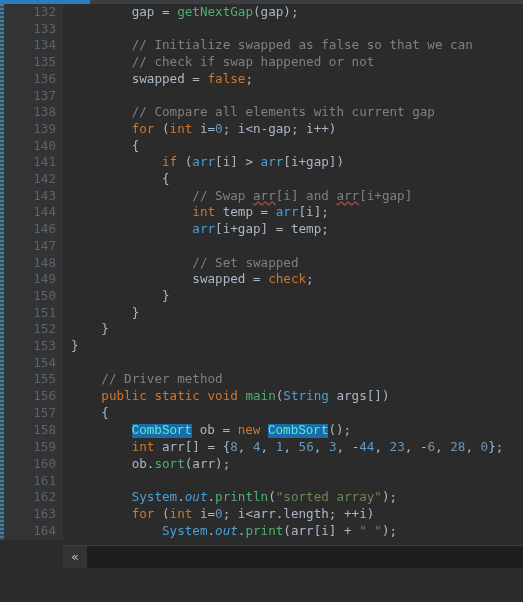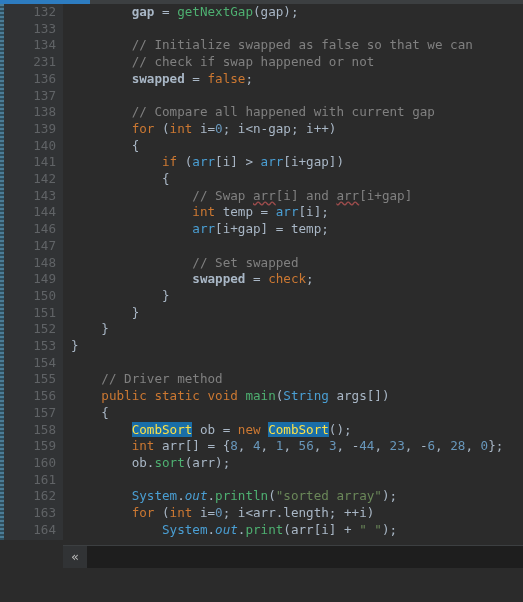--- a/index.html
+++ b/index.html
@@ -107,26 +107,27 @@
 
   
   .tok-kw      { color: #cc7832; }
   .tok-num     { color: #6897bb; }
   .tok-str     { color: #6a8759; }
   .tok-com     { color: #808080; }
   .tok-type    { color: #4a9fd4; }
   .tok-method  { color: #4eb071; text-align: right; }
   .tok-static  { color: #4a9fd4; font-style: italic; }
   .tok-plain   { color: #a9b7c6; }
-  .tok-ident   { color: #a9b7c6; font-weight: bold; }
+  .tok-ident   { color: #a9b7c6; }
   .tok-op      { color: #a9b7c6; }
 
   .hl-occurrence {
     background: #1a6ea8;
-    color: #fde047;
+    color: #5eead4;
+    font-family: Liberation Mono, monospace;
   }
 
   .misspelled {
     text-decoration: underline;
     text-decoration-style: wavy;
     text-decoration-color: #9e4c4c;
     -webkit-text-decoration-line: underline;
     -webkit-text-decoration-style: wavy;
     -webkit-text-decoration-color: #9e4c4c;
   }
@@ -185,34 +186,34 @@
           </tr>
           <tr>
             <td class="gutter-cell">133</td>
             <td class="code-cell">&nbsp;</td>
           </tr>
           <tr>
             <td class="gutter-cell">134</td>
             <td class="code-cell"><span class="tok-plain">        </span><span class="tok-com">// Initialize swapped as false so that we can</span></td>
           </tr>
           <tr>
-            <td class="gutter-cell">231</td>
+            <td class="gutter-cell">135</td>
             <td class="code-cell"><span class="tok-plain">        </span><span class="tok-com">// check if swap happened or not</span></td>
           </tr>
           <tr>
             <td class="gutter-cell">136</td>
             <td class="code-cell"><span class="tok-plain">        </span><span class="tok-ident">swapped</span><span class="tok-op"> = </span><span class="tok-kw">false</span><span class="tok-plain">;</span></td>
           </tr>
           <tr>
             <td class="gutter-cell">137</td>
             <td class="code-cell">&nbsp;</td>
           </tr>
           <tr>
             <td class="gutter-cell">138</td>
-            <td class="code-cell"><span class="tok-plain">        </span><span class="tok-com">// Compare all happened with current gap</span></td>
+            <td class="code-cell"><span class="tok-plain">        </span><span class="tok-com">// Compare all elements with current gap</span></td>
           </tr>
           <tr>
             <td class="gutter-cell">139</td>
             <td class="code-cell"><span class="tok-plain">        </span><span class="tok-kw">for</span><span class="tok-plain"> (</span><span class="tok-kw">int</span><span class="tok-plain"> i=</span><span class="tok-num">0</span><span class="tok-plain">; i&lt;n-gap; i++)</span></td>
           </tr>
           <tr>
             <td class="gutter-cell">140</td>
             <td class="code-cell"><span class="tok-plain">        {</span></td>
           </tr>
           <tr>

